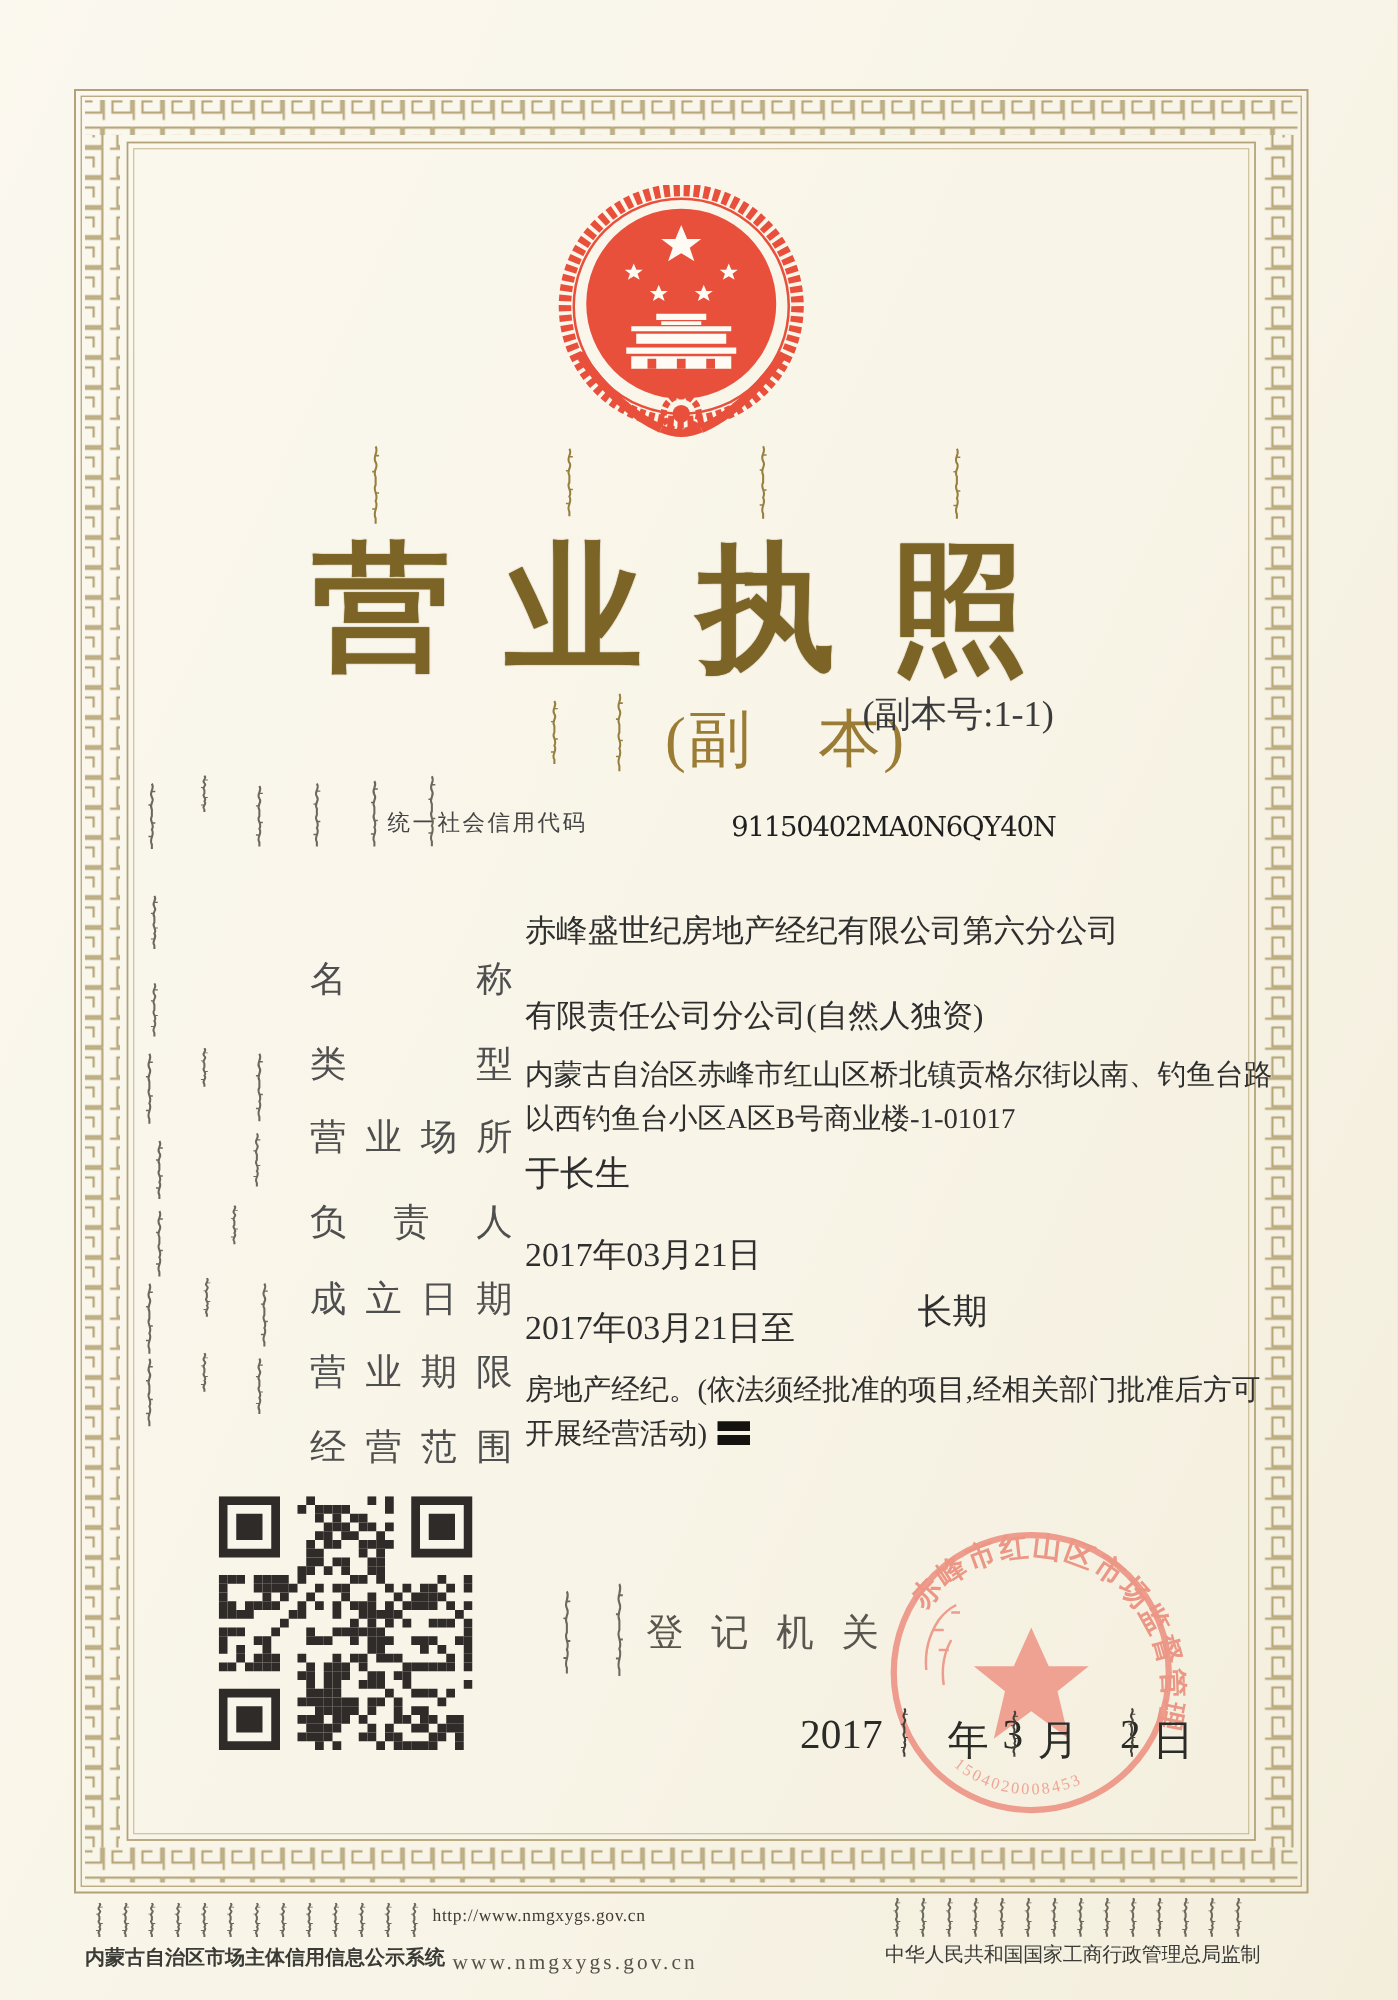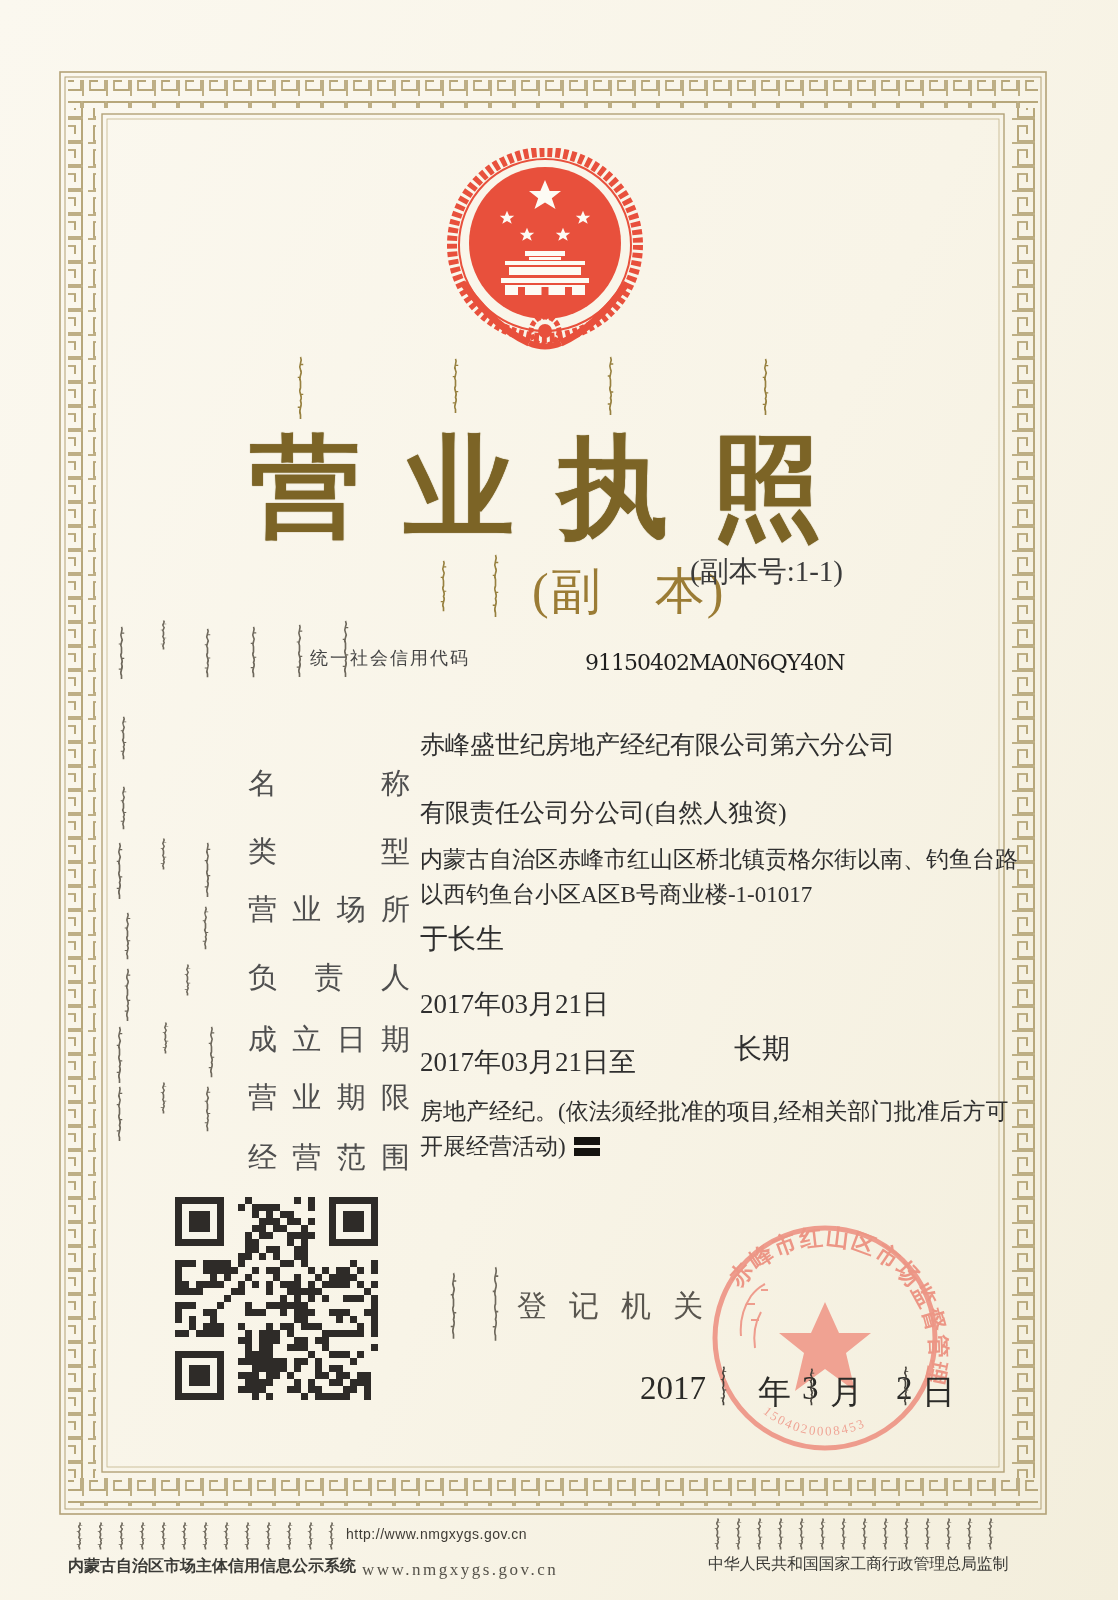--- a/index.html
+++ b/index.html
@@ -48,21 +48,21 @@
   
   .registrar { left:517px; top:1286px; font-size:30px; letter-spacing:22px; color:#59564f; }
   .issue-date { left:640px; top:1370px; height:46px; width:330px; font-size:33px; color:#2b2b28; }
   .issue-date span { position:absolute; top:0; }
 
   
   .qr { left:175px; top:1197px; }
 
   
   .ft-url   { left:346px; top:1526px; font-size:14px; letter-spacing:.5px; color:#3e3b35;
-              font-family:Liberation Sans, sans-serif; }
+              font-family:Liberation Serif, serif; }
   .ft-sys   { left:68px;  top:1556px; font-size:16px; color:#3a3a36; font-weight:bold;text-align:center; }
   .ft-www   { left:362px; top:1560px; font-size:17px; letter-spacing:2.5px; color:#55524a;
               font-family:Liberation Serif, serif;text-align:center; }
   .ft-right { left:708px; top:1554px; font-size:16px; letter-spacing:-0.2px; color:#3a3a36; }
 </style>
 </head>
 <body>
 
 <div class="page">
 

